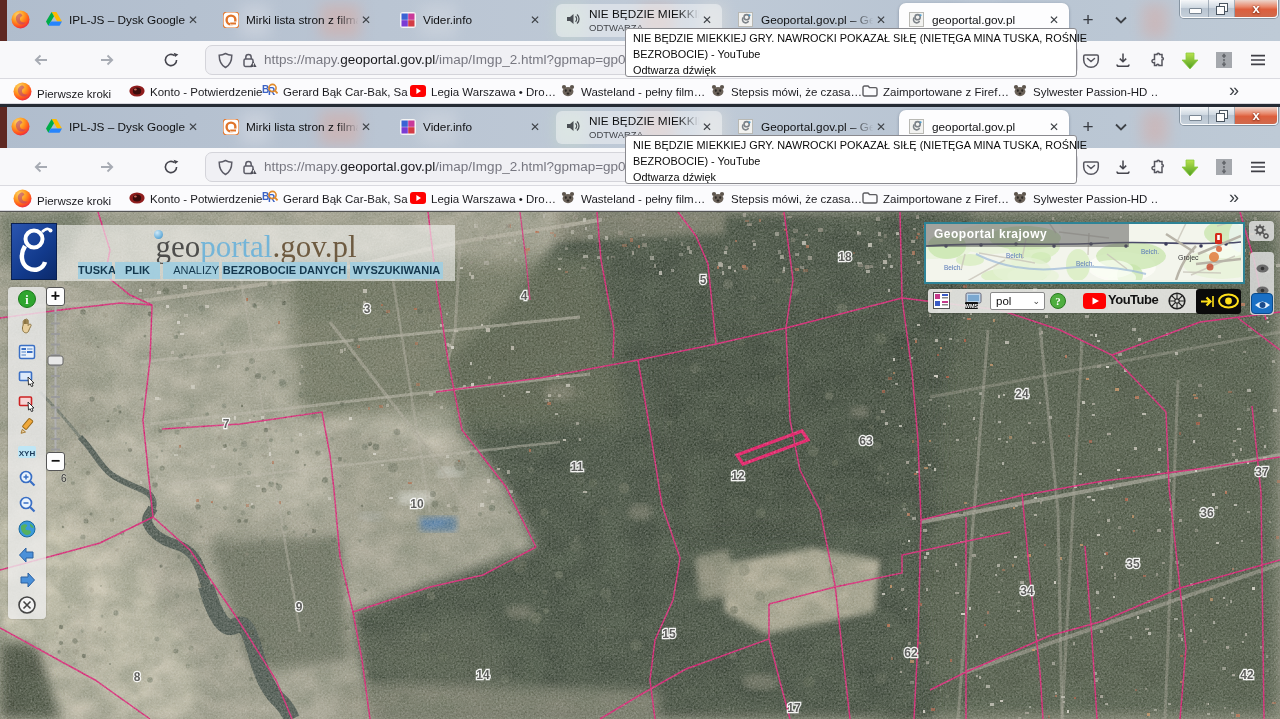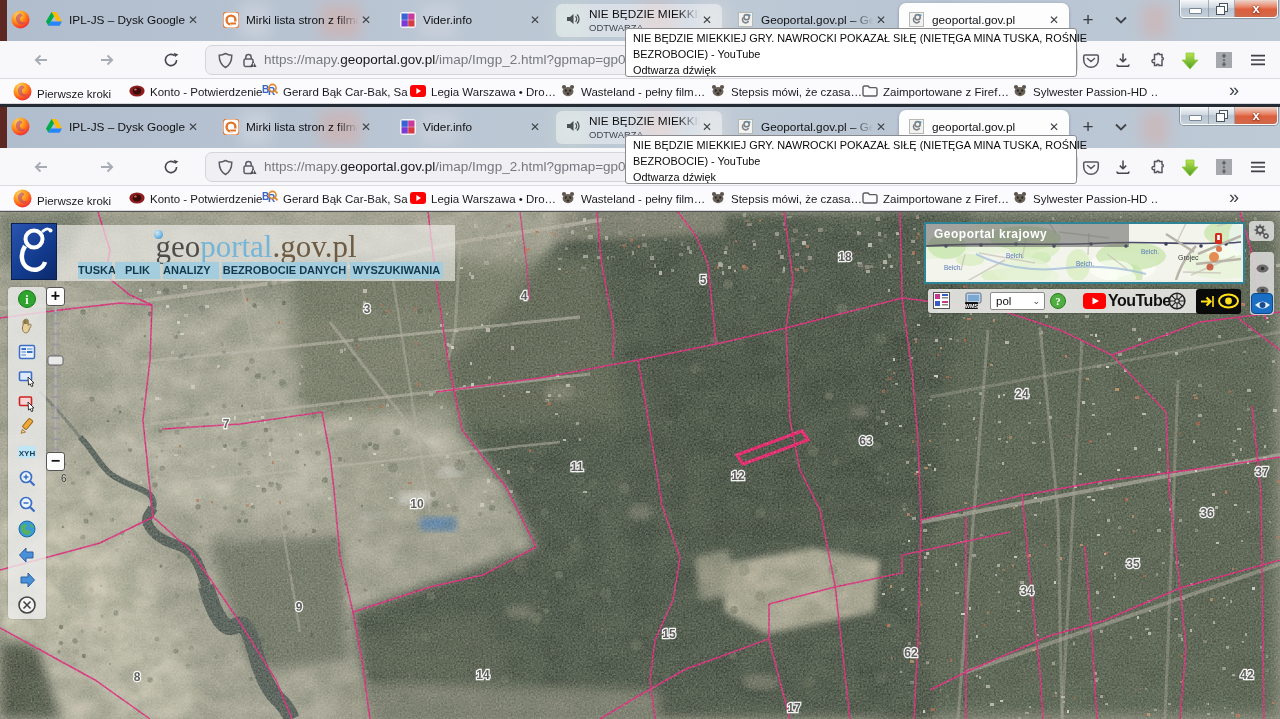--- a/index.html
+++ b/index.html
@@ -1148,21 +1148,21 @@
     <div style="position:absolute;left:11px;top:0;width:46px;height:57px;background:linear-gradient(135deg,#2a55b0,#123a8c 60%,#0c2a6a);border:1px solid #0a2050;box-sizing:border-box"><svg width="44" height="55" viewBox="0 0 44 55" style="">
         <circle cx="22" cy="15" r="8.5" fill="none" stroke="#fff" stroke-width="4"></circle>
         <path d="M13 22 C8 30 9 40 16 44 C23 48 31 45 33 38" fill="none" stroke="#fff" stroke-width="4.5"></path>
         <path d="M30 8 C33 5 36 4 38 6" fill="none" stroke="#fff" stroke-width="2.5"></path>
         <circle cx="38.5" cy="6.5" r="2" fill="#fff"></circle>
       </svg></div>
     <div style="position:absolute;left:57px;top:2px;width:398px;height:56px;background:rgba(243,243,240,0.62)"></div>
     <div style="position:absolute;left:57px;top:6px;width:398px;text-align:center;font-family:'Liberation Serif',serif;font-size:31px;white-space:nowrap"><span style="position:relative"><span style="position:absolute;left:-1px;top:1px;width:9px;height:9px;border-radius:50%;background:radial-gradient(circle at 35% 30%,#cfe9f8,#6fb3dd 60%,#3a7fb0)"></span><span style="color:#4d4d4b;position:relative">geo</span></span><span style="color:#74b5d8">portal</span><span style="color:#6e5b41">.gov.pl</span></div>
     <div style="position:absolute;left:78px;top:39px;width:34px;height:17px;background:rgba(160,205,224,0.92);text-align:center;font-size:11px;font-weight:bold;color:#14384e;line-height:17px;white-space:nowrap">TUSKA</div>
     <div style="position:absolute;left:115px;top:39px;width:45px;height:17px;background:rgba(160,205,224,0.92);text-align:center;font-size:11px;font-weight:bold;color:#14384e;line-height:17px;white-space:nowrap">PLIK</div>
-    <div style="position:absolute;left:163px;top:39px;width:56px;height:17px;background:rgba(160,205,224,0.92);text-align:left;font-size:11px;font-weight:bold;color:#14384e;line-height:17px;white-space:nowrap">ANALIZY</div>
+    <div style="position:absolute;left:163px;top:39px;width:56px;height:17px;background:rgba(160,205,224,0.92);text-align:right;font-size:11px;font-weight:normal;color:#14384e;line-height:17px;white-space:nowrap">ANALIZY</div>
     <div style="position:absolute;left:222px;top:39px;width:125px;height:17px;background:rgba(160,205,224,0.92);text-align:center;font-size:11px;font-weight:bold;color:#14384e;line-height:17px;white-space:nowrap">BEZROBOCIE DANYCH</div>
     <div style="position:absolute;left:350px;top:39px;width:93px;height:17px;background:rgba(160,205,224,0.92);text-align:center;font-size:11px;font-weight:bold;color:#14384e;line-height:17px;white-space:nowrap">WYSZUKIWANIA</div>
   </div>
 <div style="position:absolute;left:8px;top:287px;width:38px;height:332px;background:rgba(238,238,238,0.78);border-radius:4px;box-shadow:0 0 2px rgba(0,0,0,0.3)"></div>
 <span style="position:absolute;left:17px;top:289px"><svg width="20" height="20" viewBox="0 0 20 20" style="">
       <circle cx="10" cy="10" r="8.5" fill="#2fa52f" stroke="#1a7a1a"></circle>
       <text x="10" y="14.5" text-anchor="middle" font-family="Liberation Serif" font-size="12" font-weight="bold" fill="#fff">i</text>
     </svg></span>
 <span style="position:absolute;left:17px;top:316px"><svg width="20" height="20" viewBox="0 0 20 20" style="">
       <path d="M6.2 9 L6.2 5.2 C6.2 4.4 7.4 4.4 7.4 5.2 L7.4 8 L7.4 4 C7.4 3.1 8.7 3.1 8.7 4 L8.7 8 L8.7 3.6 C8.7 2.7 10 2.7 10 3.6 L10 8 L10 4.4 C10 3.6 11.2 3.6 11.2 4.4 L11.2 9.5 C12 8.3 13 7.8 13.8 8.4 C14.4 8.9 14.2 9.6 13.6 10.6 C12.8 12 12.2 13.4 11.6 15 C11.1 16.3 10 17 8.6 16.8 C7.2 16.6 6.3 15.8 5.8 14.4 C5.4 13.2 5.2 11 6.2 9 Z" fill="#e8cf9e" stroke="#8a7342" stroke-width="1"></path>
@@ -1316,21 +1316,21 @@
     </svg></span>
 <div style="position:absolute;left:990px;top:292px;width:55px;height:18px;background:#fff;border:1px solid #8a8a8a;border-radius:2px;box-sizing:border-box;font-size:11.5px;color:#111;font-family:'Liberation Sans';line-height:16px;padding-left:5px">pol<span style="position:absolute;right:4px;top:0;font-size:9px;color:#444">⌄</span></div>
 <span style="position:absolute;left:1050px;top:293px"><svg width="16" height="16" viewBox="0 0 16 16" style="">
       <circle cx="8" cy="8" r="7.5" fill="#4fae3f" stroke="#2a7a22"></circle>
       <text x="8" y="12" text-anchor="middle" font-family="Liberation Serif" font-size="11" font-weight="bold" fill="#fff">?</text>
     </svg></span>
 <span style="position:absolute;left:1083px;top:293px"><svg width="23" height="16" viewBox="0 0 23 16" style="">
       <rect width="23" height="16" rx="4" fill="#f00"></rect>
       <polygon points="9.5,4.5 16,8 9.5,11.5" fill="#fff"></polygon>
     </svg></span>
-<span style="position:absolute;left:1108px;top:292px;font-family:'Liberation Sans';font-size:16px;font-weight:bold;color:#111;letter-spacing:-0.5px">YouTube</span>
+<span style="position:absolute;left:1108px;top:292px;font-family:'Liberation Sans';font-size:13px;font-weight:bold;color:#111;letter-spacing:-0.5px">YouTube</span>
 <span style="position:absolute;left:1168px;top:292px"><svg width="18" height="18" viewBox="0 0 18 18" style="">
       <circle cx="9" cy="9" r="7.8" fill="none" stroke="#222" stroke-width="1.6"></circle>
       <circle cx="9" cy="9" r="2.2" fill="none" stroke="#222" stroke-width="1.2"></circle>
       <path d="M9 1.2 L9 6.8 M9 11.2 L9 16.8 M1.2 9 L6.8 9 M11.2 9 L16.8 9 M3.5 3.5 L7.4 7.4 M10.6 10.6 L14.5 14.5 M14.5 3.5 L10.6 7.4 M7.4 10.6 L3.5 14.5" stroke="#222" stroke-width="1.1"></path>
     </svg></span>
 <div style="position:absolute;left:1196px;top:289px;width:45px;height:25px;background:#0a0a0a;border-radius:3px"></div>
 <span style="position:absolute;left:1200px;top:294px"><svg width="16" height="15" viewBox="0 0 16 15" style="">
       <path d="M1 7.5 L10 7.5 M6.5 3.5 L10.5 7.5 L6.5 11.5" stroke="#ffe01a" stroke-width="2.2" fill="none"></path>
       <path d="M13 2 L13 13" stroke="#ffe01a" stroke-width="1.6"></path>
     </svg></span>

